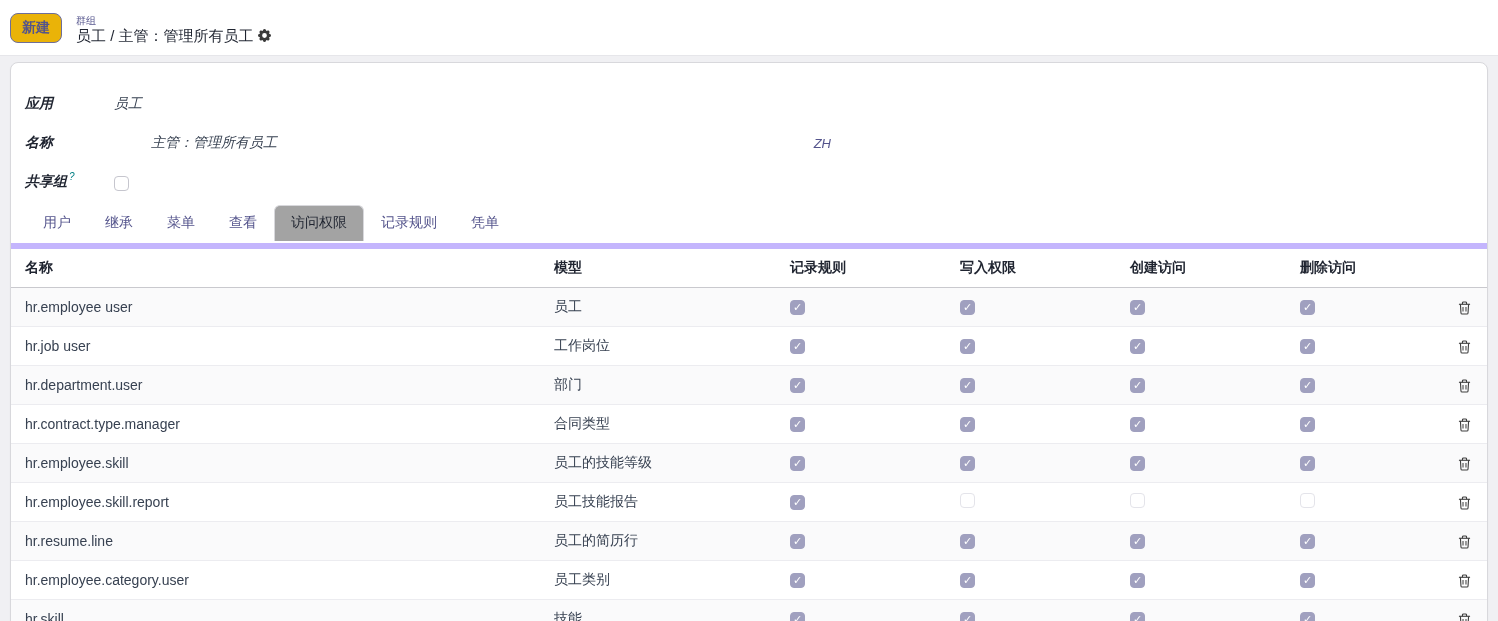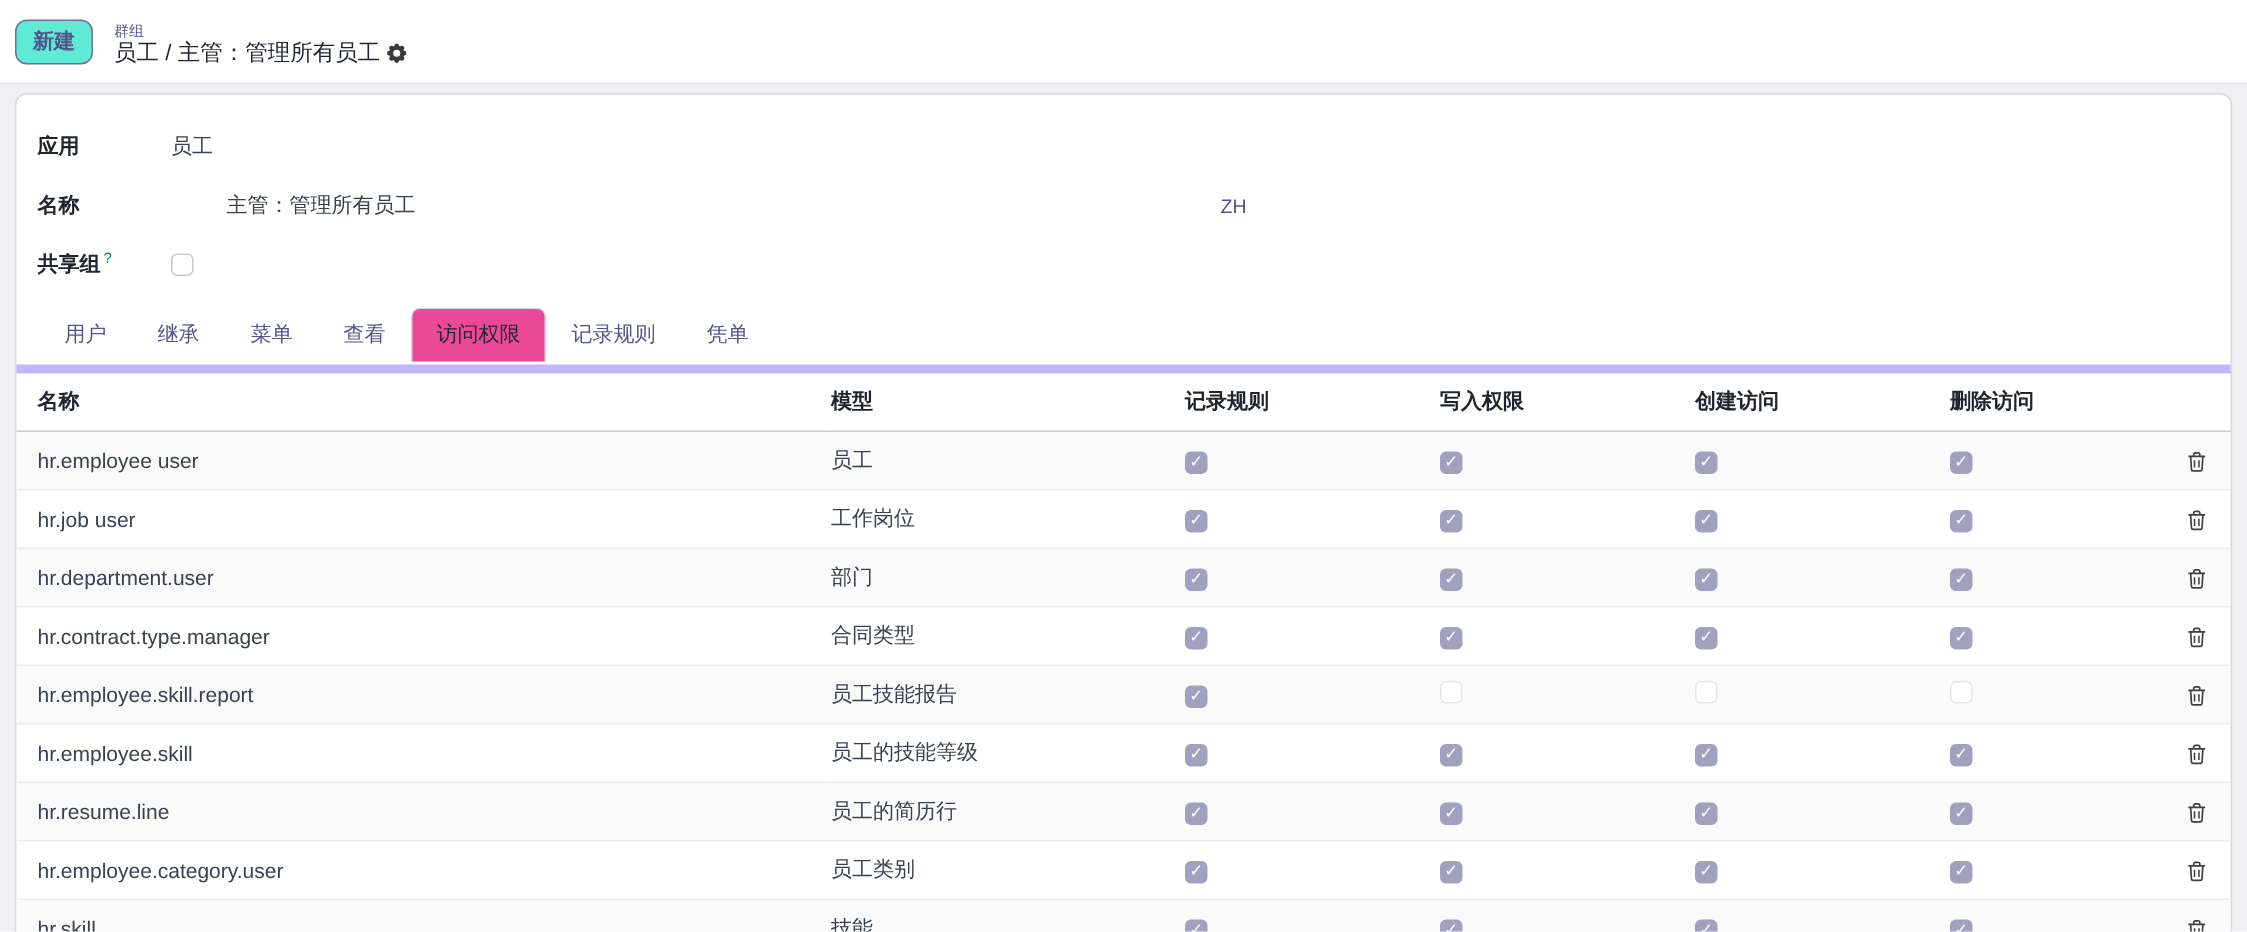--- a/index.html
+++ b/index.html
@@ -12,40 +12,40 @@
   body{
     font-family:"Liberation Sans","DejaVu Sans",sans-serif;
     font-size:14px;color:#374151;background:#f0f0f3;
   }
   
   .topbar{
     background:#fff;height:56px;display:flex;align-items:center;
     padding:0 10px;border-bottom:1px solid #e6e6ea;
   }
   .btn-new{
-    background:#5eead4;border:1px solid #6e6e99;color:var(--accent);
+    background:#eab308;border:1px solid #6e6e99;color:var(--accent);
     font-weight:700;font-size:14px;padding:5px 11px;border-radius:8px;
     cursor:pointer;font-family:inherit;
   }
   .breadcrumb{margin-left:14px;line-height:1.15;}
   .breadcrumb-parent{
     font-size:10px;color:var(--accent);cursor:pointer;display:inline-block;
   }
   .breadcrumb-line2{display:flex;align-items:center;gap:4px;}
   .breadcrumb-current{font-size:15px;color:#1f2430;}
   .gear-btn{display:inline-flex;cursor:pointer;}
   
   .card{
     background:#fff;border:1px solid #d8d8dc;border-radius:8px 8px 0 0;
     margin:6px 10px 0 10px;height:600px;
     box-shadow:0 1px 2px rgba(0,0,0,.04);
   }
   
   .form{padding:20px 14px 0 14px;}
-  .form-row{display:flex;align-items:center;min-height:30px;margin-bottom:9px;}
+  .form-row{display:flex;align-items:flex-end;min-height:30px;margin-bottom:9px;font-style:italic;}
   .form-label{width:89px;font-weight:700;color:#1f2430;flex:none;}
   .form-label sup{color:var(--help-color);font-weight:400;font-size:10px;margin-left:2px;cursor:pointer;}
   .form-value{color:#374151;}
   .name-field{display:flex;align-items:center;justify-content:space-between;width:680px;margin-left:37px;}
   .lang-badge{color:var(--accent);font-size:13px;cursor:pointer;}
   .cb{
     width:15px;height:15px;border-radius:4px;border:1px solid #c6c6ce;
     background:#fff;display:inline-flex;align-items:center;justify-content:center;
     cursor:pointer;flex:none;
   }
@@ -56,21 +56,21 @@
   .tabs{
     display:flex;align-items:flex-start;padding:0 0 3px 15px;margin-top:14px;
     border-bottom:6px solid #c4b5fd;
   }
   .tab{
     padding:8px 16px 9px 16px;color:var(--accent);cursor:pointer;
     border:1px solid transparent;border-bottom:none;border-radius:6px 6px 0 0;
     margin-bottom:-1px;font-size:14px;white-space:nowrap;
   }
   .tab.active{
-    background:#ec4899;border-color:#d8d8dc;color:#1f2430;
+    background:#a3a3a3;border-color:#d8d8dc;color:#1f2430;
     box-shadow:0 1px 0 #fff;
   }
   
   table{width:100%;border-collapse:collapse;table-layout:fixed;}
   col.c-name{width:540px;} col.c-model{width:235px;}
   col.c-perm{width:170px;} col.c-perm4{width:150px;} col.c-trash{width:auto;}
   thead th{
     text-align:left;font-weight:700;color:#1f2430;font-size:14px;
     height:38px;vertical-align:middle;border-bottom:1px solid #c9c9ce;
     padding:0;
@@ -225,56 +225,56 @@
     <svg width="13" height="14" viewBox="0 0 14 15" fill="none" stroke="#3f3f3f">
       <path d="M1 3.5h12" stroke-width="1.2"></path>
       <path d="M4.8 3.5V2.1A1.1 1.1 0 0 1 5.9 1h2.2a1.1 1.1 0 0 1 1.1 1.1v1.4" stroke-width="1.2"></path>
       <path d="M2.6 3.5l.6 9.3a1.2 1.2 0 0 0 1.2 1.1h5.2a1.2 1.2 0 0 0 1.2-1.1l.6-9.3" stroke-width="1.2"></path>
       <path d="M5.4 6.3v5.1M8.6 6.3v5.1" stroke-width="1.1"></path>
     </svg>
   </span>
 </td>
         </tr>
         <tr>
+          <td class="td-name">hr.employee.skill</td>
+          <td class="td-model">员工的技能等级</td>
+          <td class="td-perm"><span class="cb checked"></span></td>
+          <td class="td-perm"><span class="cb checked"></span></td>
+          <td class="td-perm"><span class="cb checked"></span></td>
+          <td class="td-perm"><span class="cb checked"></span></td>
+          <td class="td-trash">
+  <span class="trash-btn">
+    <svg width="13" height="14" viewBox="0 0 14 15" fill="none" stroke="#3f3f3f">
+      <path d="M1 3.5h12" stroke-width="1.2"></path>
+      <path d="M4.8 3.5V2.1A1.1 1.1 0 0 1 5.9 1h2.2a1.1 1.1 0 0 1 1.1 1.1v1.4" stroke-width="1.2"></path>
+      <path d="M2.6 3.5l.6 9.3a1.2 1.2 0 0 0 1.2 1.1h5.2a1.2 1.2 0 0 0 1.2-1.1l.6-9.3" stroke-width="1.2"></path>
+      <path d="M5.4 6.3v5.1M8.6 6.3v5.1" stroke-width="1.1"></path>
+    </svg>
+  </span>
+</td>
+        </tr>
+        <tr>
           <td class="td-name">hr.employee.skill.report</td>
           <td class="td-model">员工技能报告</td>
           <td class="td-perm"><span class="cb checked"></span></td>
           <td class="td-perm"><span class="cb faint"></span></td>
           <td class="td-perm"><span class="cb faint"></span></td>
           <td class="td-perm"><span class="cb faint"></span></td>
           <td class="td-trash">
   <span class="trash-btn">
     <svg width="13" height="14" viewBox="0 0 14 15" fill="none" stroke="#3f3f3f">
       <path d="M1 3.5h12" stroke-width="1.2"></path>
       <path d="M4.8 3.5V2.1A1.1 1.1 0 0 1 5.9 1h2.2a1.1 1.1 0 0 1 1.1 1.1v1.4" stroke-width="1.2"></path>
       <path d="M2.6 3.5l.6 9.3a1.2 1.2 0 0 0 1.2 1.1h5.2a1.2 1.2 0 0 0 1.2-1.1l.6-9.3" stroke-width="1.2"></path>
       <path d="M5.4 6.3v5.1M8.6 6.3v5.1" stroke-width="1.1"></path>
     </svg>
   </span>
 </td>
         </tr>
         <tr>
-          <td class="td-name">hr.employee.skill</td>
-          <td class="td-model">员工的技能等级</td>
-          <td class="td-perm"><span class="cb checked"></span></td>
-          <td class="td-perm"><span class="cb checked"></span></td>
-          <td class="td-perm"><span class="cb checked"></span></td>
-          <td class="td-perm"><span class="cb checked"></span></td>
-          <td class="td-trash">
-  <span class="trash-btn">
-    <svg width="13" height="14" viewBox="0 0 14 15" fill="none" stroke="#3f3f3f">
-      <path d="M1 3.5h12" stroke-width="1.2"></path>
-      <path d="M4.8 3.5V2.1A1.1 1.1 0 0 1 5.9 1h2.2a1.1 1.1 0 0 1 1.1 1.1v1.4" stroke-width="1.2"></path>
-      <path d="M2.6 3.5l.6 9.3a1.2 1.2 0 0 0 1.2 1.1h5.2a1.2 1.2 0 0 0 1.2-1.1l.6-9.3" stroke-width="1.2"></path>
-      <path d="M5.4 6.3v5.1M8.6 6.3v5.1" stroke-width="1.1"></path>
-    </svg>
-  </span>
-</td>
-        </tr>
-        <tr>
           <td class="td-name">hr.resume.line</td>
           <td class="td-model">员工的简历行</td>
           <td class="td-perm"><span class="cb checked"></span></td>
           <td class="td-perm"><span class="cb checked"></span></td>
           <td class="td-perm"><span class="cb checked"></span></td>
           <td class="td-perm"><span class="cb checked"></span></td>
           <td class="td-trash">
   <span class="trash-btn">
     <svg width="13" height="14" viewBox="0 0 14 15" fill="none" stroke="#3f3f3f">
       <path d="M1 3.5h12" stroke-width="1.2"></path>

